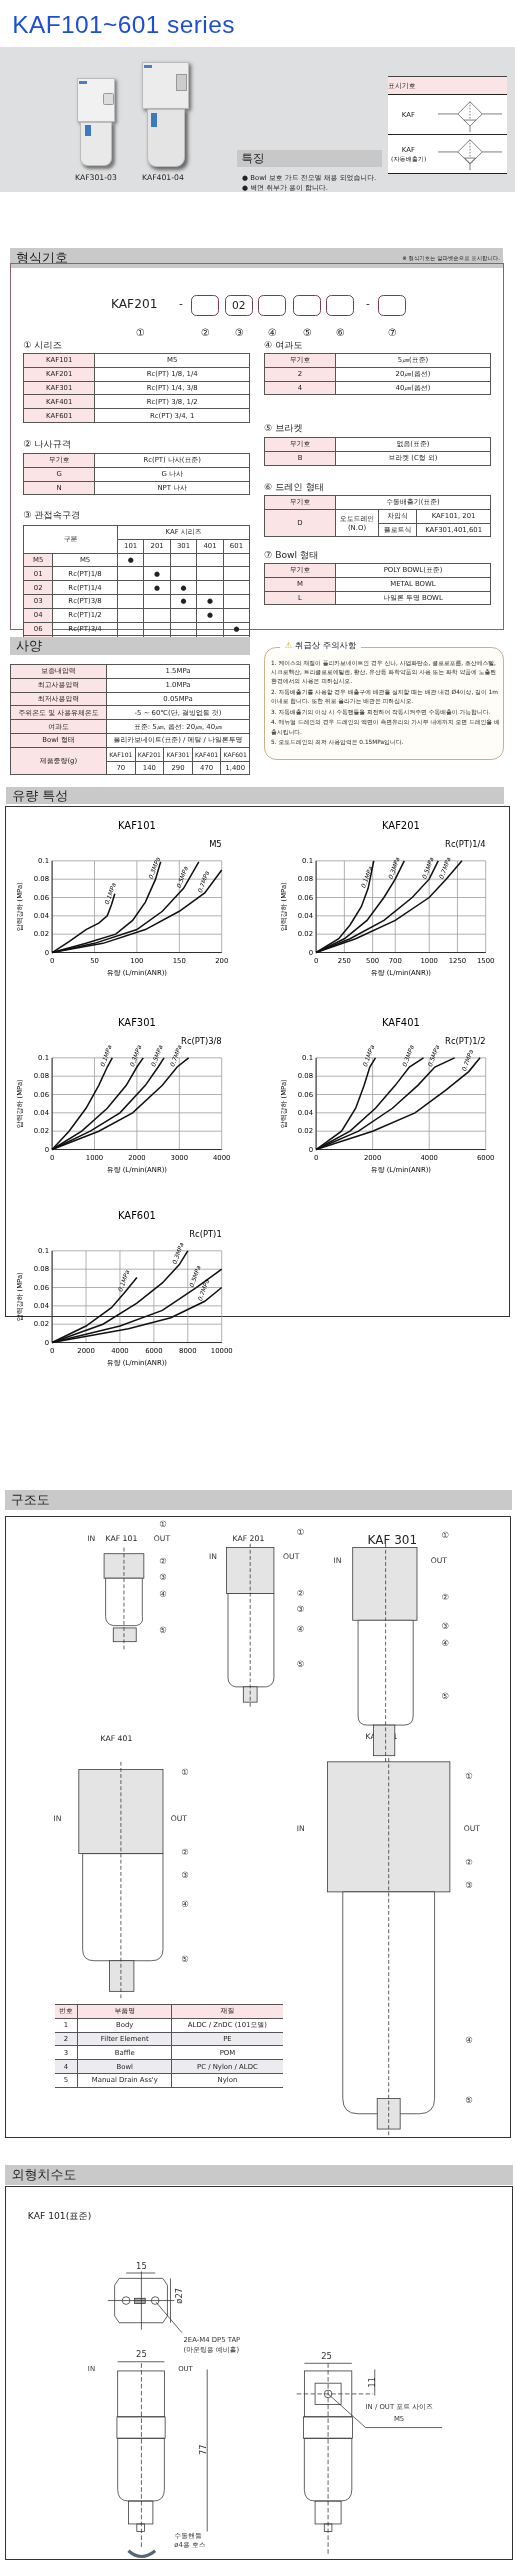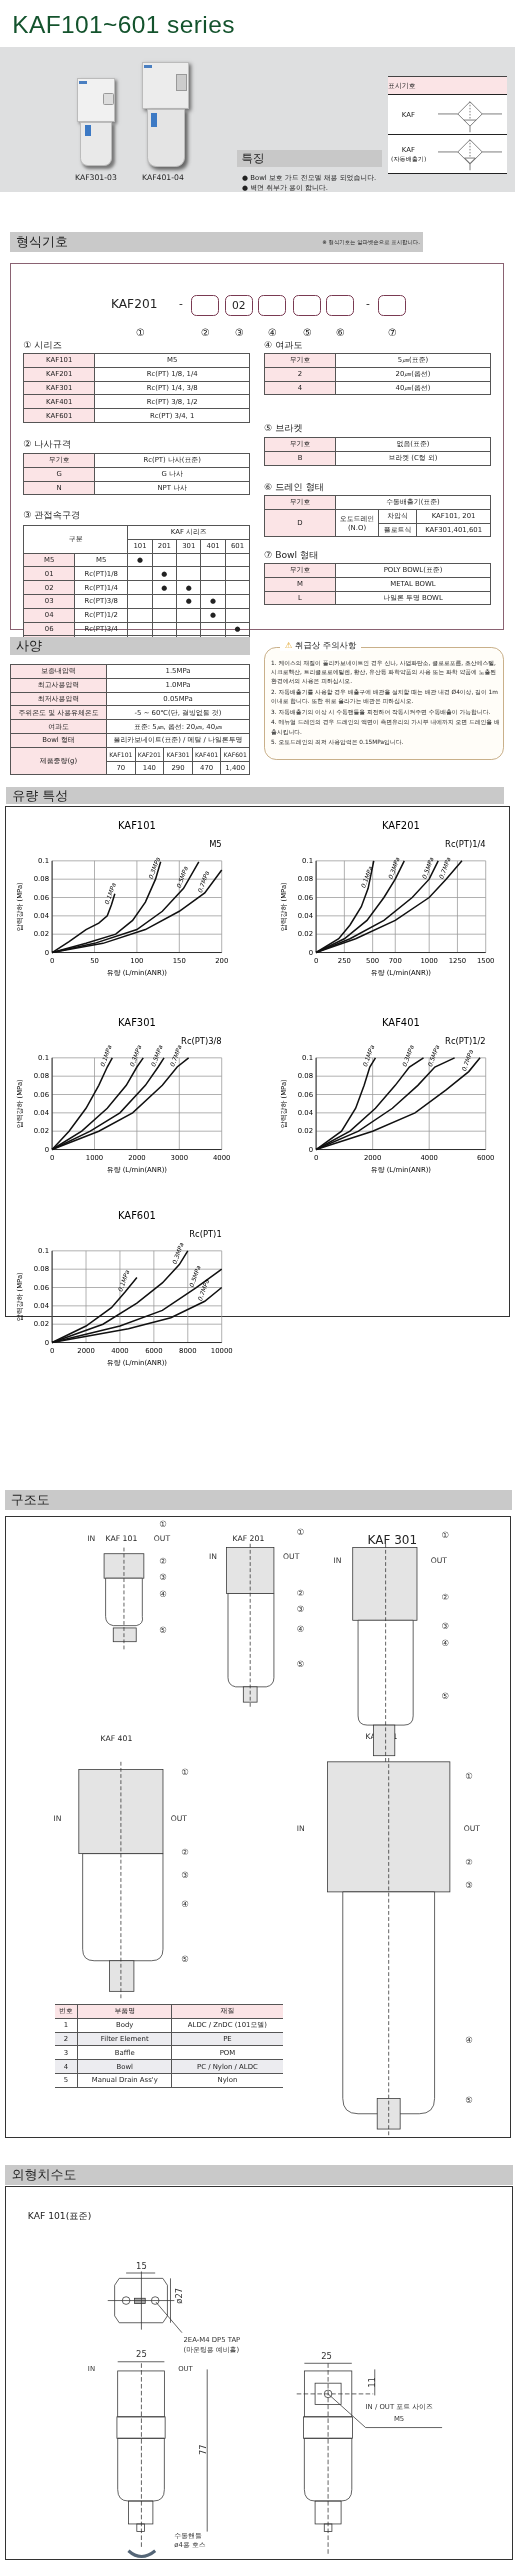--- a/index.html
+++ b/index.html
@@ -1,18 +1,18 @@
 <!DOCTYPE html>
 <html style="font-size:12.2px"><head>
 <meta charset="utf-8">
 <style>
 *{box-sizing:border-box;margin:0;padding:0}
 body{width:515px;height:2576px;background:#fff;font-family:"DejaVu Sans","Liberation Sans",sans-serif;color:#222;position:relative;overflow:hidden}
 .abs{position:absolute}
-.title{left:12.2px;top:10.7px;font-size:24.5px;color:#14532d;font-family:"Liberation Sans",sans-serif;letter-spacing:0.4px}
+.title{left:12.2px;top:10.7px;font-size:24.5px;color:#1d4ed8;font-family:"Liberation Sans",sans-serif;letter-spacing:0.4px}
 .hero{left:0;top:47px;width:515px;height:145px;background:#dedfe0}
 .sec-head{background:#c9c9c9;height:17px;font-size:13px;padding-left:6.1px;line-height:17px;color:#222}
 .box{border:0.8px solid #333;background:#fff}
 table{border-collapse:collapse}
 .t td,.t th{border:0.8px solid #555;font-size:6.9px;text-align:center;height:13.8px;font-weight:normal;padding:0 1.5px}
 .pk{background:#fbe4e6}
 .sub{font-size:9.2px;position:absolute}
 .mbox{width:27.6px;height:21.4px;border:1.1px solid #7a3a52;border-radius:5.4px;position:absolute;top:0;font-size:10.7px;text-align:center;line-height:20px}
 .cir{position:absolute;font-size:10px}
 svg text{font-family:"DejaVu Sans",sans-serif}
@@ -66,21 +66,21 @@
           <line x1="58" y1="18" x2="84" y2="18" stroke="#555"></line>
           <polygon points="42,2 58,18 42,34 26,18" fill="none" stroke="#555"></polygon>
           <line x1="42" y1="2" x2="42" y2="26" stroke="#555" stroke-dasharray="2,2"></line>
           <polygon points="35,26 49,26 42,33" fill="none" stroke="#555"></polygon>
           <line x1="42" y1="34" x2="42" y2="42" stroke="#555"></line>
         </svg>
     </div>
   </div>
 </div>
 
-<div class="abs sec-head" style="left:10px;top:232px;width:413px;height:20px;line-height:20px">
+<div class="abs sec-head" style="left:10px;top:248px;width:493px;height:20px;line-height:20px">
   <span>형식기호</span>
   <span style="position:absolute;right:3.1px;top:0;font-size:5.4px">※ 형식기호는 알파벳순으로 표시합니다.</span>
 </div>
 <div class="abs" style="left:10px;top:263px;width:494px;height:367px;border:1.1px solid #8a6272">
   <div class="abs" style="left:100px;top:33px;font-size:12.2px">KAF201</div>
   <div class="abs" style="left:168px;top:33px;font-size:10.7px">-</div>
   <div class="abs" style="left:180px;top:31px;width:230px;height:23px">
     <div class="mbox" style="left:0"></div>
     <div class="mbox" style="left:34px">02</div>
     <div class="mbox" style="left:67px"></div>
@@ -160,21 +160,21 @@
         <tr>
           <td class="pk" style="width:27.6px">M5</td>
           <td>M5</td>
           <td>●</td>
           <td></td>
           <td></td>
           <td></td>
           <td></td>
         </tr>
         <tr>
-          <td class="pk" style="width:51px">01</td>
+          <td class="pk" style="width:29px">01</td>
           <td>Rc(PT)1/8</td>
           <td></td>
           <td>●</td>
           <td></td>
           <td></td>
           <td></td>
         </tr>
         <tr>
           <td class="pk" style="width:27.6px">02</td>
           <td>Rc(PT)1/4</td>

